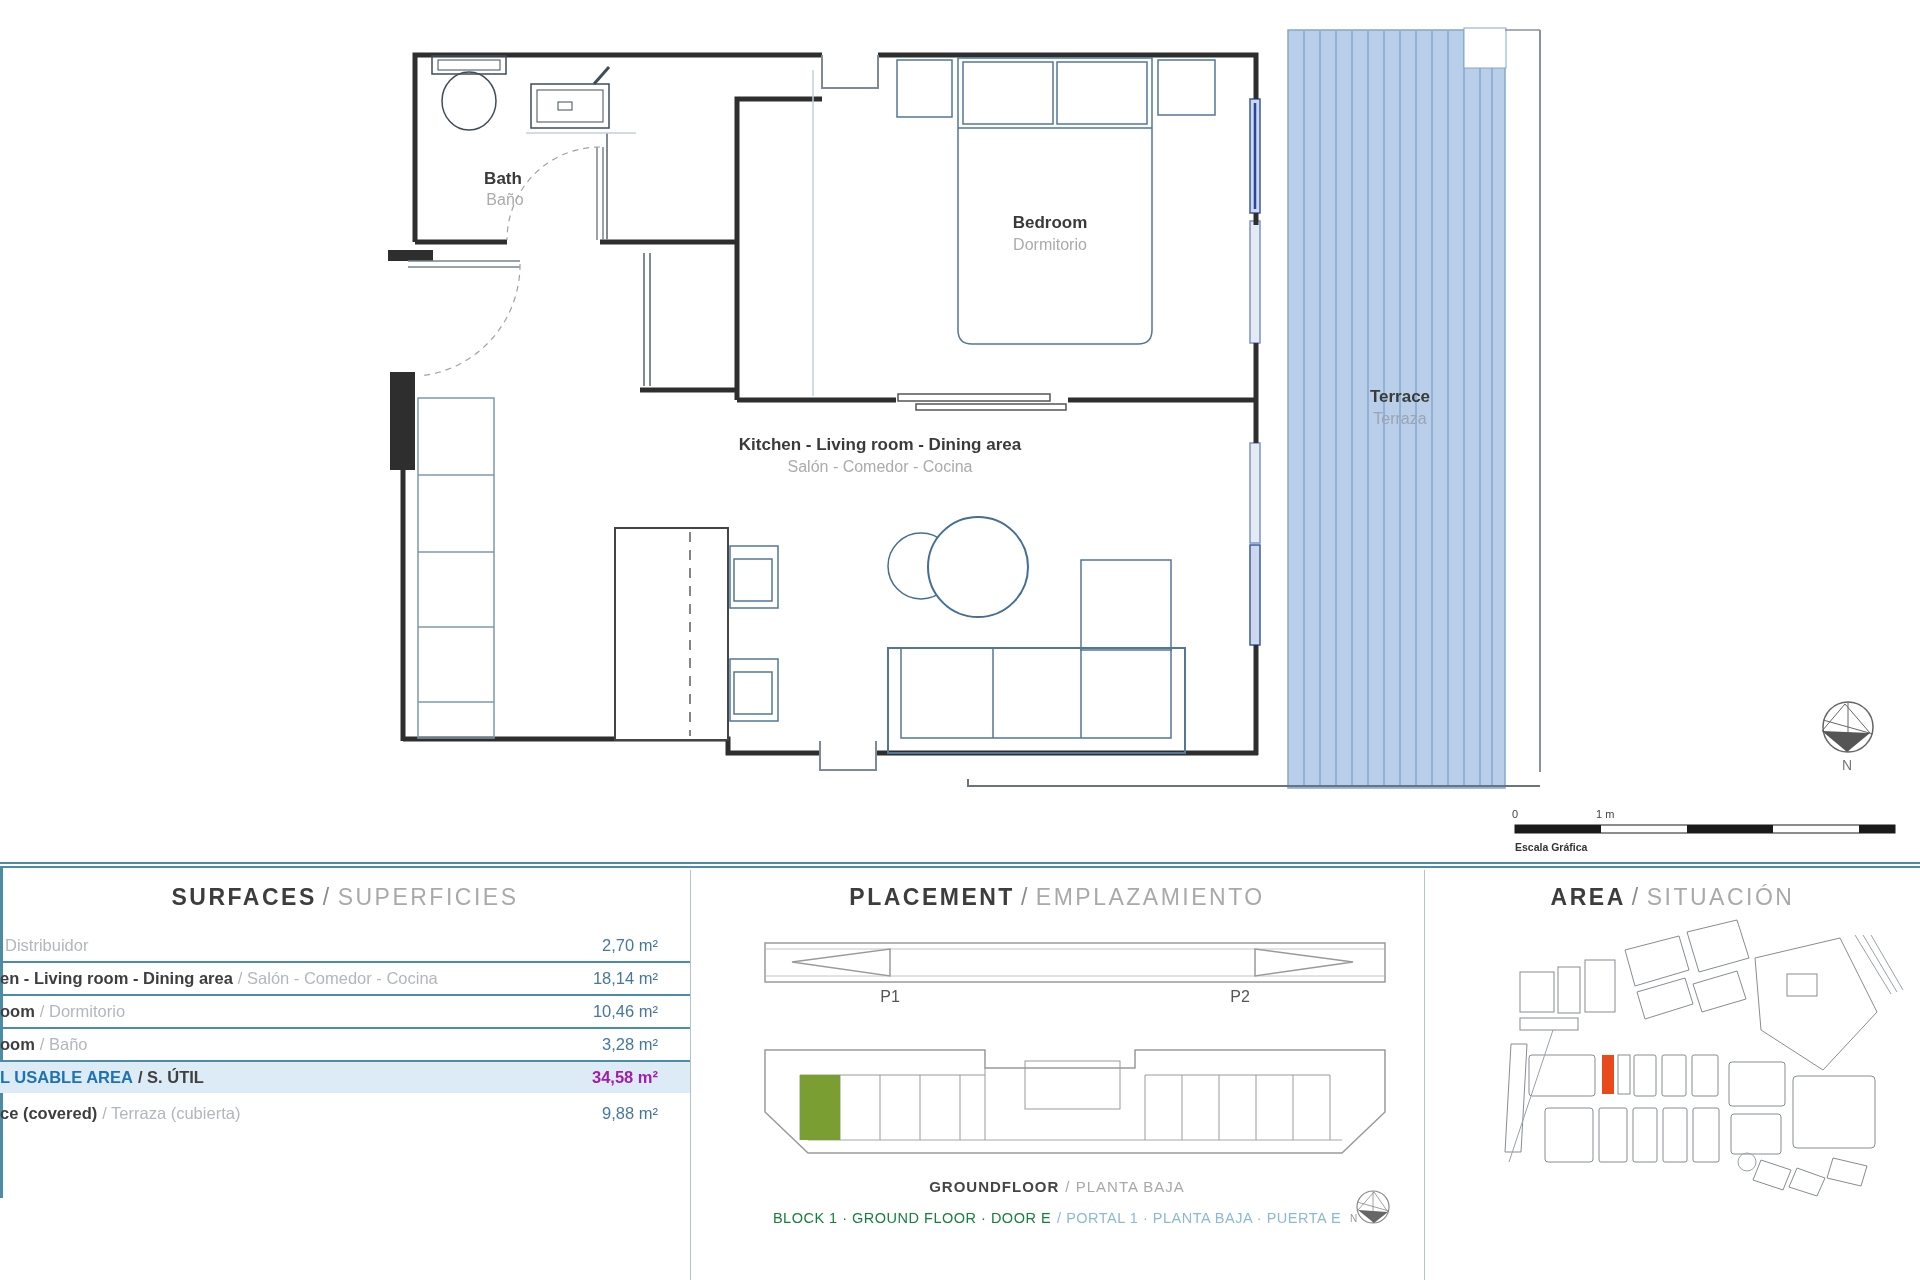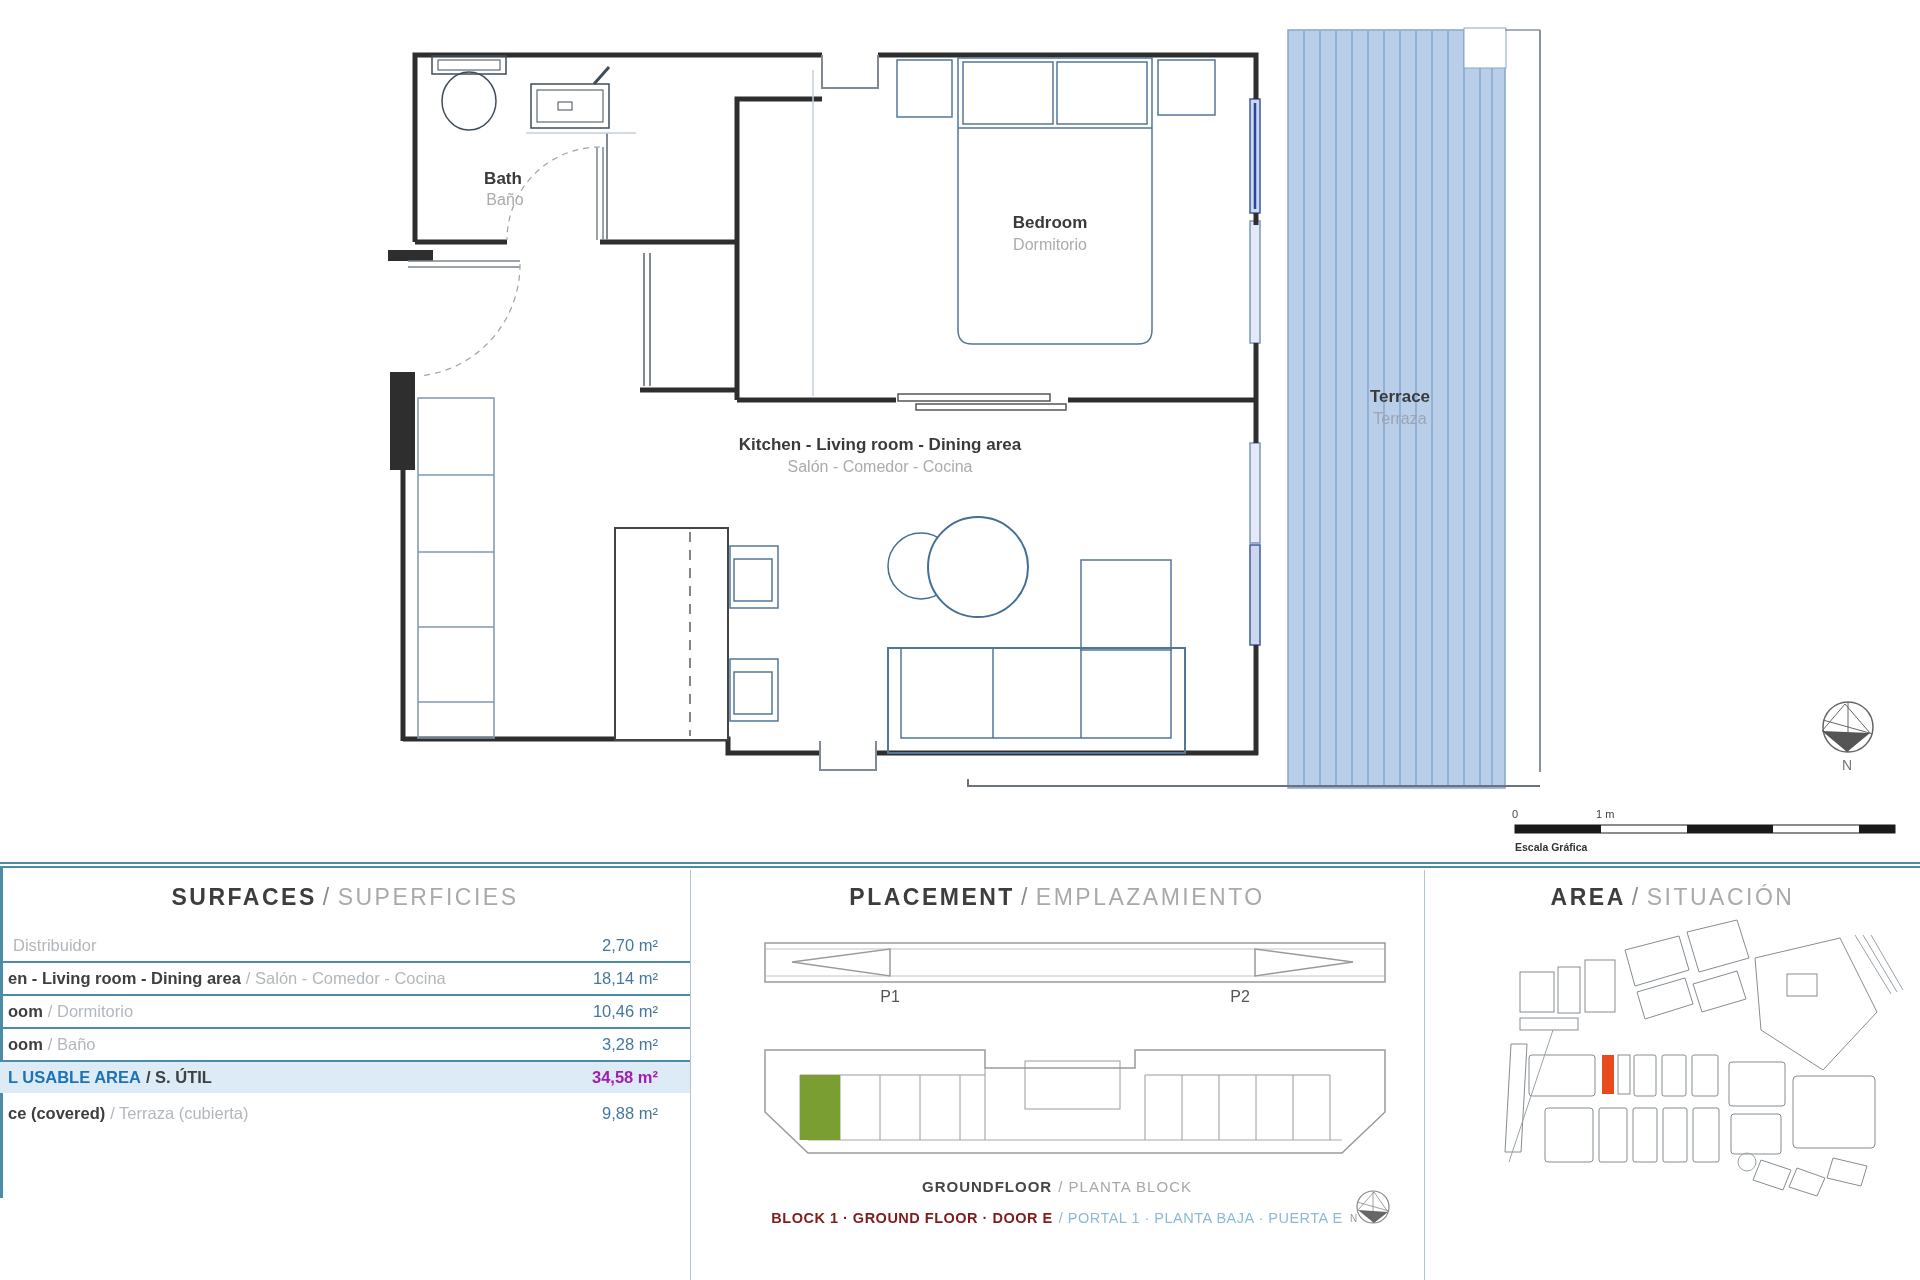--- a/index.html
+++ b/index.html
@@ -16,37 +16,37 @@
   .sec-title{position:absolute;top:22px;width:100%;text-align:center;font-size:23px;
              letter-spacing:2.5px;white-space:nowrap;}
   .sec-title .en{font-weight:700;color:#3d3d3d;}
   .sec-title .sep{color:#8a8a8a;font-weight:400;padding:0 6px;}
   .sec-title .es{color:#a9a9a9;font-weight:400;}
   .col{position:absolute;top:0;height:418px;}
   .col.c1{left:0;width:690px;} .col.c2{left:690px;width:734px;} .col.c3{left:1425px;width:495px;}
   
   .surf-table{position:absolute;left:0;top:68px;width:690px;}
   .srow{position:relative;height:31px;line-height:31px;font-size:16.5px;white-space:nowrap;
-        padding-left:8px;}
+        padding-left:0;}
   .srow .lab-en{font-weight:600;color:#3e3e3e;text-align:right;}
   .srow .lab-es{font-weight:400;color:#b2b7bc;padding-left:5px;}
   .srow .val{position:absolute;right:32px;top:0;font-weight:500;color:#46789e;}
   .srow.bline{border-bottom:2px solid #4d8ca6;}
   .srow.hl{background:#dcebf5;margin-bottom:5px;}
   .srow.hl .lab-en{font-weight:800;color:#1d73b6;margin-top:40px;}
   .srow.hl .lab-es{font-weight:700;color:#404040;}
   .srow.hl .val{font-weight:800;color:#a21caf;}
   
   .floor-line{position:absolute;left:0;top:316px;width:100%;text-align:center;font-size:15px;
               letter-spacing:1px;white-space:nowrap;}
   .floor-line .en{font-weight:700;color:#454545;}
   .floor-line .es{font-weight:400;color:#a8a8a8;padding-left:6px;}
   .unit-line{position:absolute;left:0;top:348px;width:100%;text-align:center;font-size:14.5px;
              letter-spacing:.5px;white-space:nowrap;}
-  .unit-line .en{font-weight:700;color:#7f1d1d;}
+  .unit-line .en{font-weight:400;color:#15803d;}
   .unit-line .es{font-weight:500;color:#8cb9d6;padding-left:6px;}
   .pl-svg,.map-svg{position:absolute;left:0;top:0;}
 </style>
 </head>
 <body>
 
 <div class="canvas">
 
   <svg class="plan-svg" width="1920" height="862" viewBox="0 0 1920 862">
 
@@ -276,21 +276,21 @@
         <g>
           <circle cx="683" cy="345" r="16" fill="none" stroke="#888" stroke-width="1.2"></circle>
           <line x1="667" y1="340" x2="699" y2="349" stroke="#888" stroke-width="0.8"></line>
           <line x1="683" y1="329" x2="683" y2="361" stroke="#888" stroke-width="0.8"></line>
           <path d="M668,348 L684,330 L698,350" fill="none" stroke="#888" stroke-width="0.8"></path>
           <path d="M668,348 L698,350 L684,361 Z" fill="#666"></path>
           <text x="660" y="360" font-size="10" fill="#999" font-family="Liberation Sans, sans-serif">N</text>
         </g>
       </svg>
       <div class="floor-line">
-        <span class="en">GROUNDFLOOR</span><span class="es">/ PLANTA BLOCK</span>
+        <span class="en">GROUNDFLOOR</span><span class="es">/ PLANTA BAJA</span>
       </div>
       <div class="unit-line">
         <span class="en">BLOCK 1 · GROUND FLOOR · DOOR E</span><span class="es">/ PORTAL 1 · PLANTA BAJA · PUERTA E</span>
       </div>
     </div>
 
     <div class="col c3">
       <div class="sec-title">
         <span class="en">AREA</span><span class="sep">/</span><span class="es">SITUACIÓN</span>
       </div>

